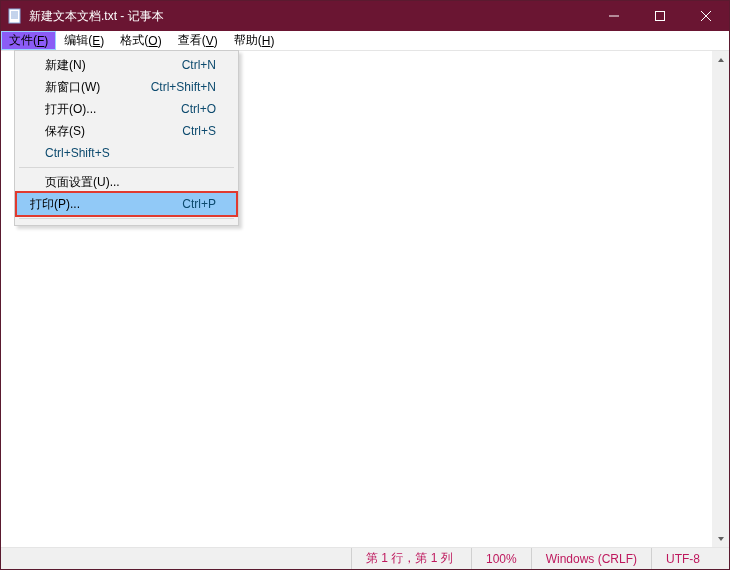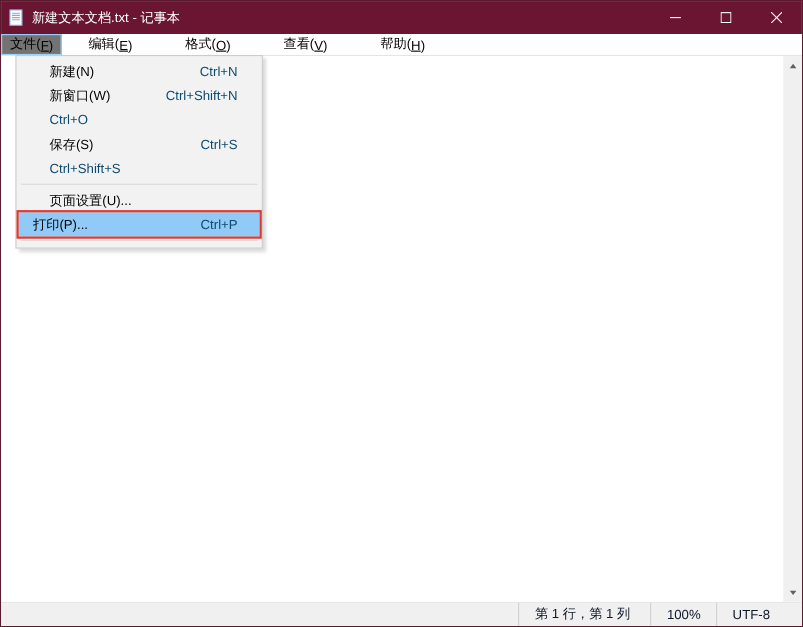--- a/index.html
+++ b/index.html
@@ -41,26 +41,26 @@
   .win-btn svg { width: 10px; height: 10px; }
   .menubar {
     height: 20px;
     background: #fff;
     border-bottom: 1px solid #e5e5e5;
     display: flex; align-items: center;
     font-size: 12px; color: #000;
     flex-shrink: 0;
   }
   .menu-item {
-    padding: 1px 24px;
+    padding: 1px 8px;
     height: 100%;
     display: flex; align-items: center;
   }
   .menu-item.active {
-    background: #737373;
+    background: #8b5cf6;
     border: 1px solid #99d1ff;
     padding: 0 7px;
   }
   .menu-item .ul { text-decoration: underline; }
   .content {
     flex: 1;
     position: relative;
     background: #fff;
   }
   .scrollbar-v {
@@ -75,21 +75,21 @@
     display:flex; align-items:center; justify-content:center;
   }
   .sb-arrow svg { fill:#606060; }
   .sb-track { flex:1; }
   .statusbar {
     height: 22px;
     border-top: 1px solid #e5e5e5;
     background: #f0f0f0;
     display: flex;
     font-size: 12px;
-    color: #0f172a;
+    color: #be185d;
     flex-shrink: 0;
   }
   .status-cell {
     border-left: 1px solid #d0d0d0;
     padding: 0 14px;
     display: flex; align-items: center;
   }
   .status-spacer { flex: 1; }
   .status-cell.first { border-left: none; }
 
@@ -200,35 +200,37 @@
             <polygon points="1,2 7,2 4,6"></polygon>
           </svg>
         </div>
     </div>
   </div>
 
   <div class="statusbar">
     <div class="status-spacer status-cell first"></div>
     <div class="status-cell" style="min-width:120px;">第 1 行，第 1 列</div>
     <div class="status-cell">100%</div>
+    <div class="status-cell" style="min-width:110px;">Windows (CRLF)</div>
     <div class="status-cell" style="min-width:78px;">UTF-8</div>
   </div>
 
 </div>
 
 <div class="dropdown">
   <div class="dd-item">
     <span class="label">新建(N)</span>
     <span class="shortcut">Ctrl+N</span>
   </div>
   <div class="dd-item">
     <span class="label">新窗口(W)</span>
     <span class="shortcut">Ctrl+Shift+N</span>
   </div>
   <div class="dd-item">
+    <span class="label">打开(O)...</span>
     <span class="shortcut">Ctrl+O</span>
   </div>
   <div class="dd-item">
     <span class="label">保存(S)</span>
     <span class="shortcut">Ctrl+S</span>
   </div>
   <div class="dd-item">
     <span class="shortcut">Ctrl+Shift+S</span>
   </div>
   <div class="dd-sep"></div>

